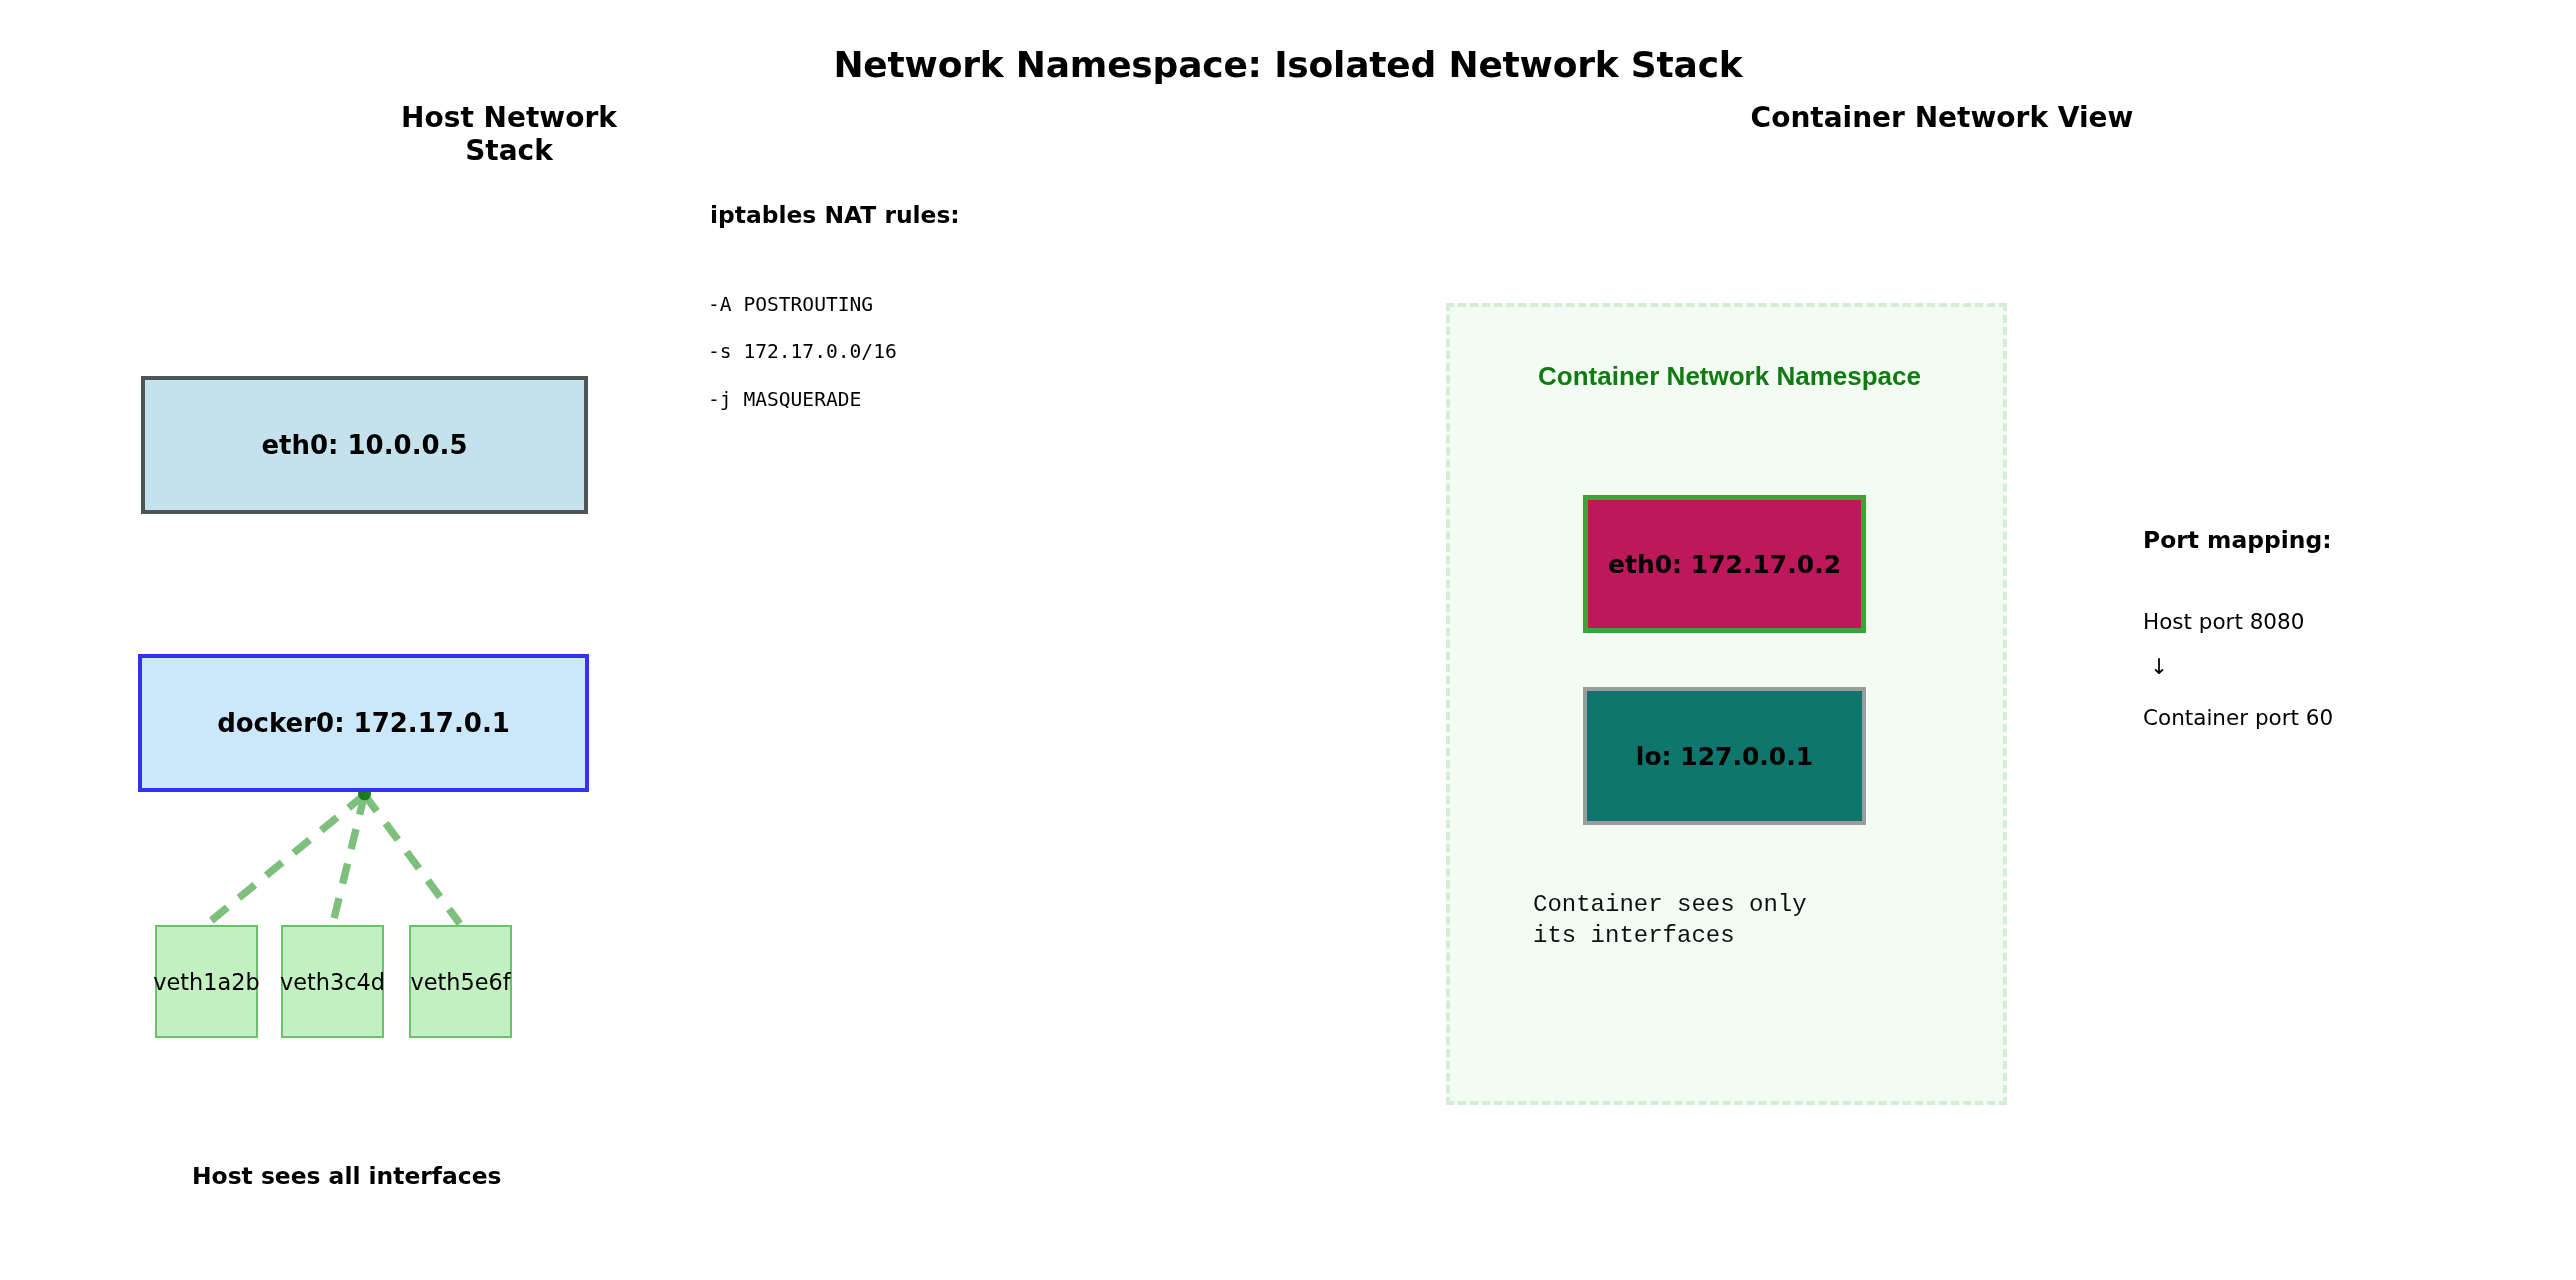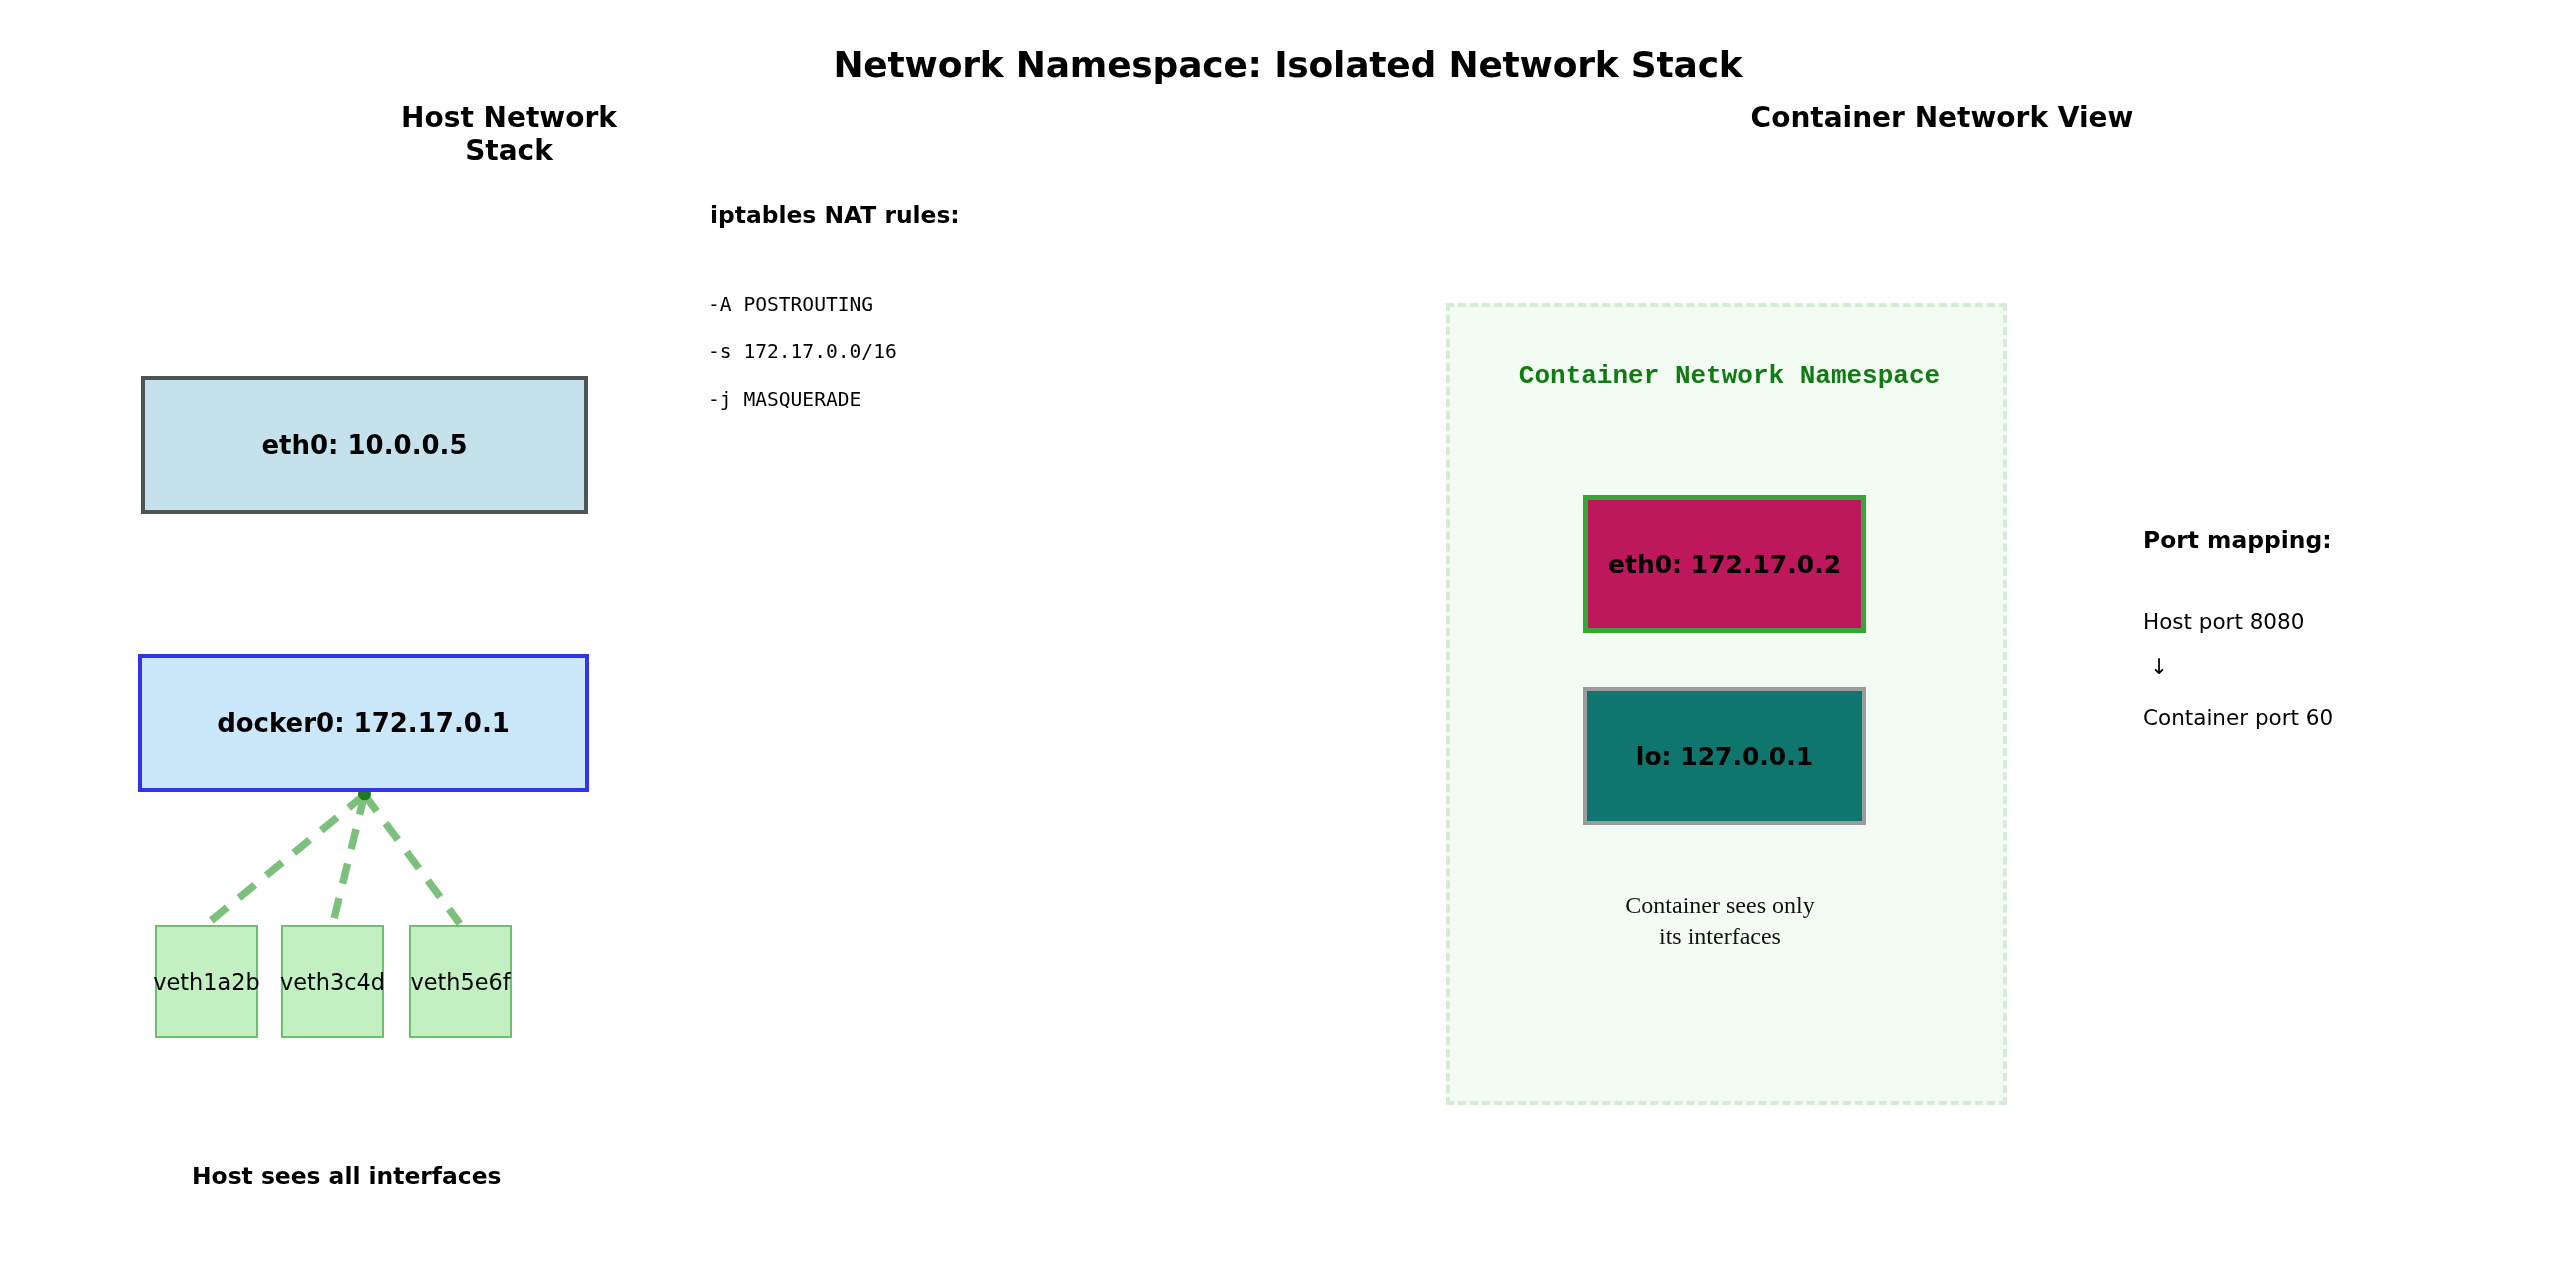--- a/index.html
+++ b/index.html
@@ -77,24 +77,23 @@
     font-weight: bold;
     font-family: "DejaVu Sans", sans-serif;
   }
   #host-footnote { left: 192px; top: 1162px; }
 
   .ns-caption {
     position: absolute;
     left: 1533px;
     top: 890px;
     width: 374px;
-    text-align: center;
     font-size: 24px;
     line-height: 1.28;
-    font-family: Liberation Serif, serif;
+    font-family: Liberation Mono, monospace;
     color: #111;
   }
 
   
   .node-box {
     position: absolute;
     box-sizing: border-box;
     display: flex;
     align-items: center;
     justify-content: center;
@@ -152,21 +151,21 @@
   }
   #namespace-title {
     position: absolute;
     left: 1477px;
     top: 361px;
     width: 505px;
     text-align: center;
     font-size: 26px;
     font-weight: bold;
     color: #127a12;
-    font-family: Liberation Mono, monospace;
+    font-family: Liberation Sans, sans-serif;
   }
 
   #box-ctr-eth0 {
     left: 1583px; top: 495px;
     width: 283px; height: 138px;
     background: #be185d;
     border: 5.6px solid #37a637;
   }
   #box-ctr-eth0 .node-label { font-size: 25px; }
 

